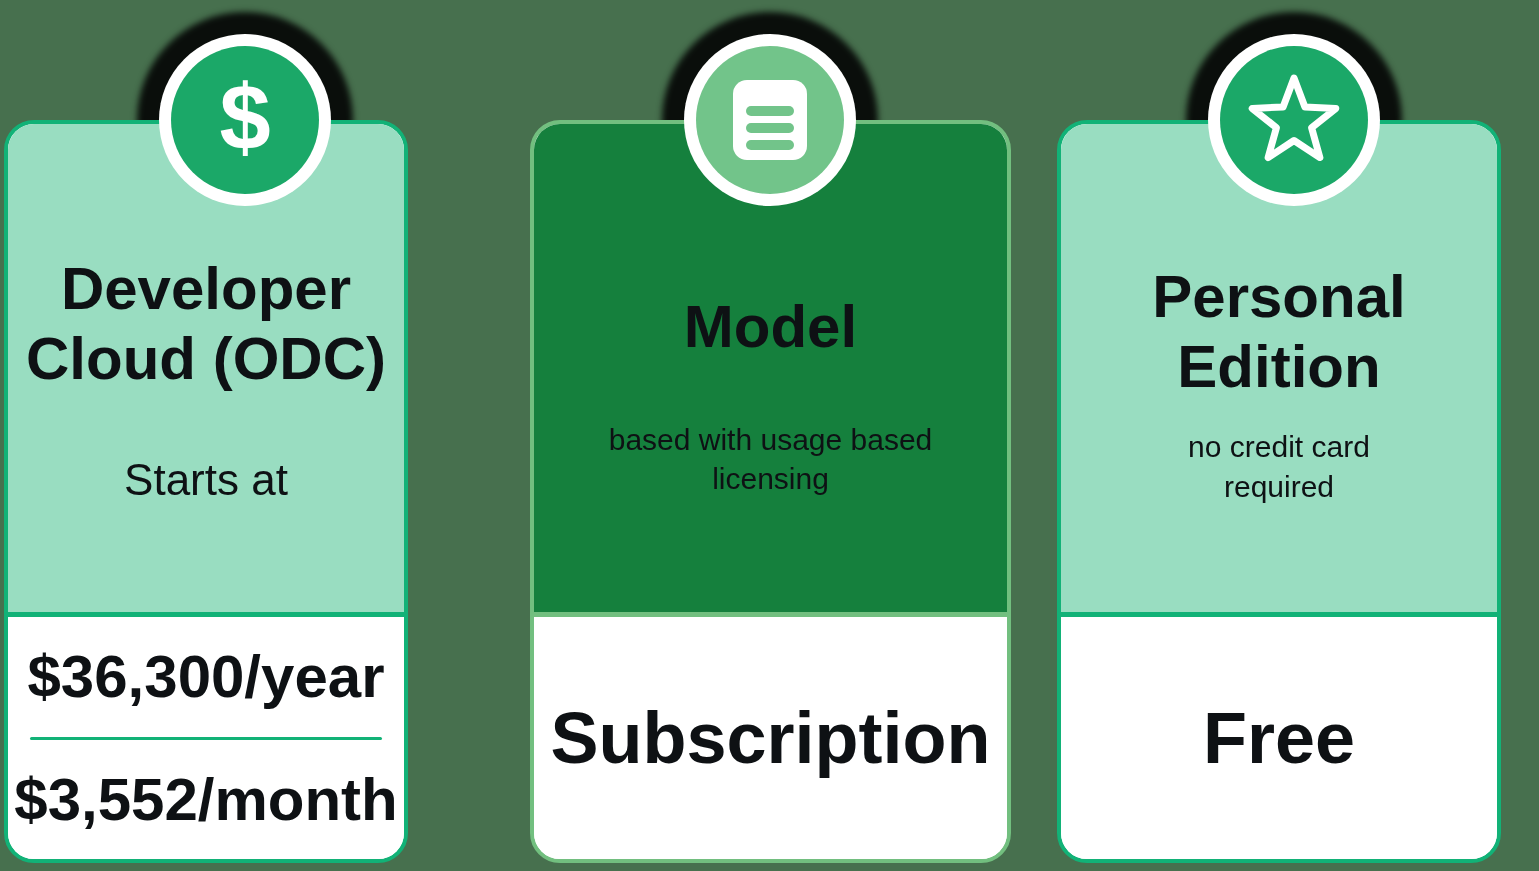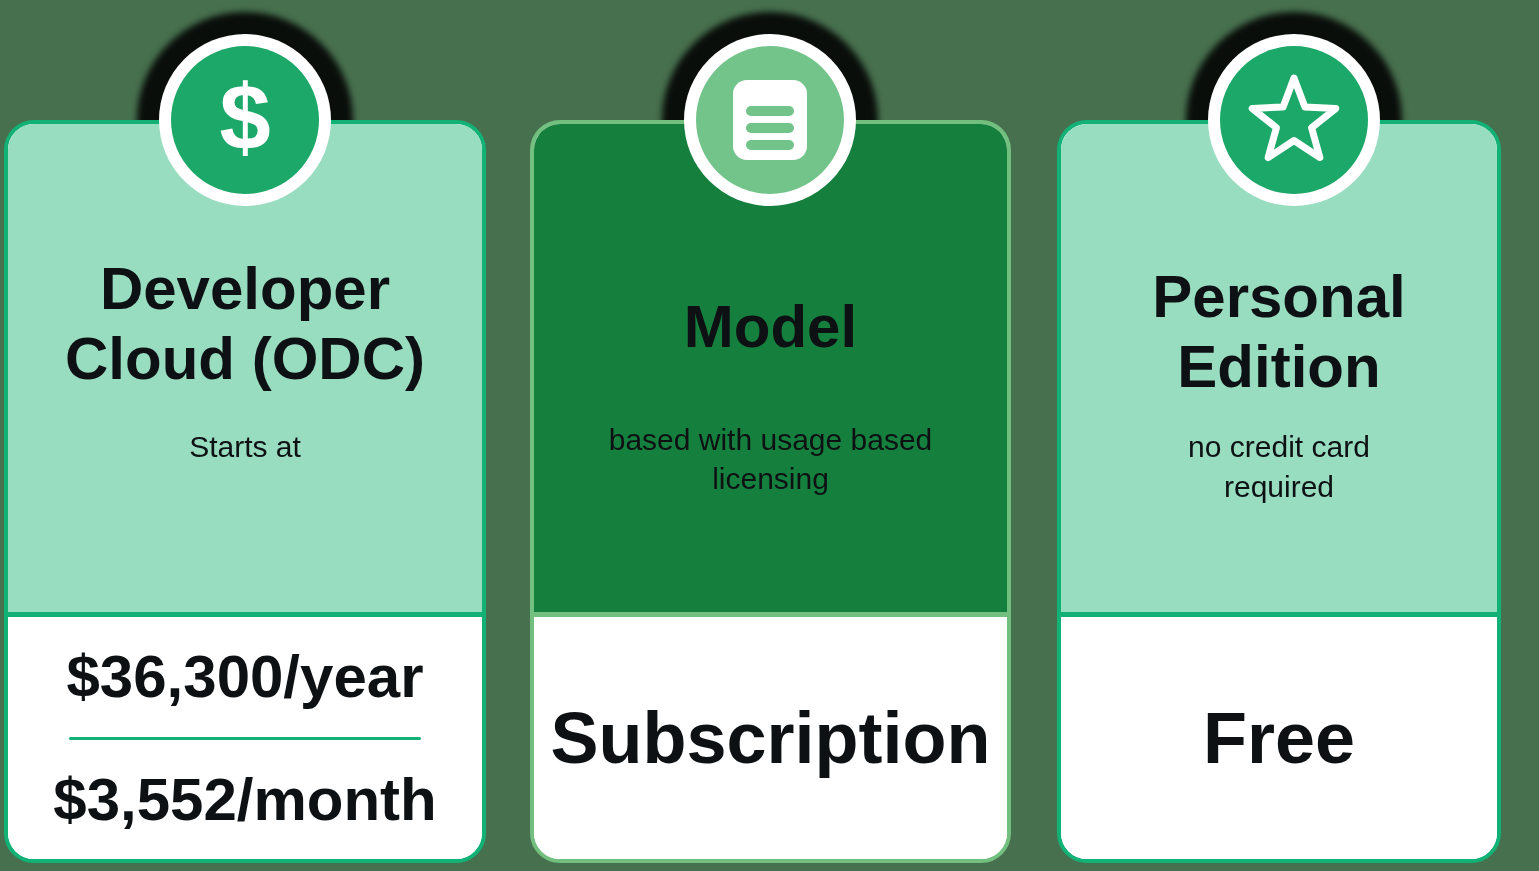--- a/index.html
+++ b/index.html
@@ -28,21 +28,21 @@
     z-index: 0;
   }
   .icon-shadow.c1 { left: 137px; }
   .icon-shadow.c2 { left: 662px; }
   .icon-shadow.c3 { left: 1186px; }
 
   
   .card {
     position: absolute;
     top: 120px;
-    width: 482px;
+    width: 404px;
     height: 743px;
     border-radius: 30px;
     box-sizing: border-box;
     display: flex;
     flex-direction: column;
     z-index: 1;
     overflow: hidden;
     background: #ffffff;
   }
   .card.card1 { left: 4px;    border: 4px solid #12B277; }
@@ -87,21 +87,21 @@
     max-width: 390px;
   }
   .card3 .card-title { max-width: 330px; }
 
   .card-subtitle {
     font-size: 30px;
     font-weight: 400;
     line-height: 1.32;
     text-align: center;
   }
-  .card1 .card-subtitle { font-size: 30px; margin-top: 34px; }
+  .card1 .card-subtitle { font-size: 44px; margin-top: 58px; }
   .card2 .card-subtitle { margin-top: 58px; max-width: 390px; }
   .card3 .card-subtitle { margin-top: 26px; max-width: 300px; }
 
   .price-line {
     font-size: 60px;
     font-weight: 700;
     text-align: center;
     line-height: 1.1;
   }
   .price-divider {

